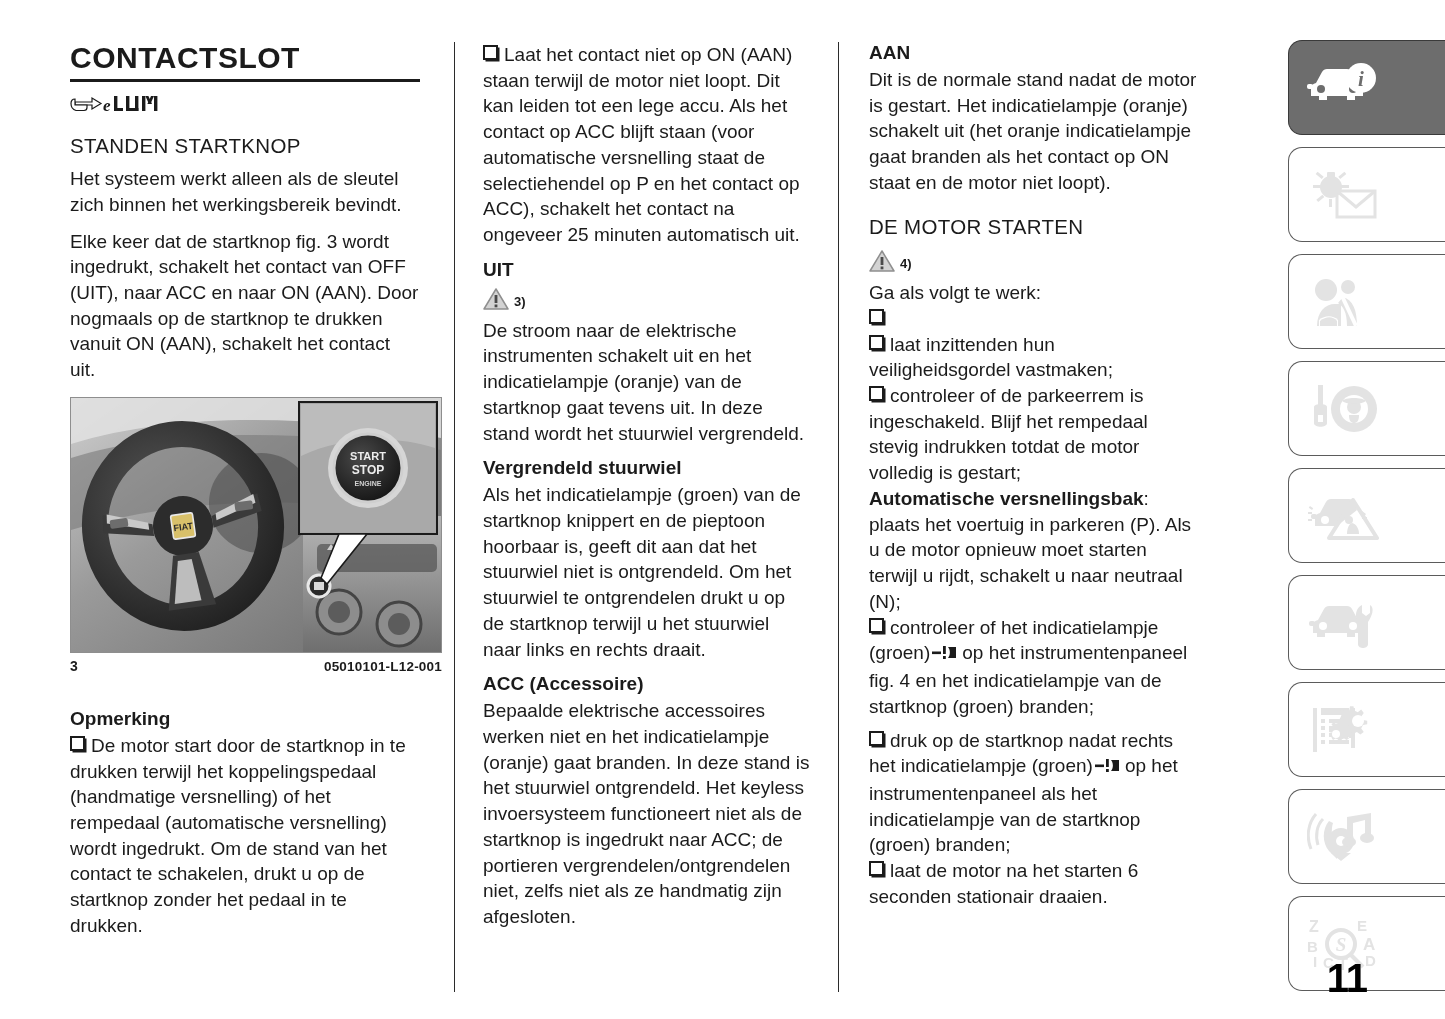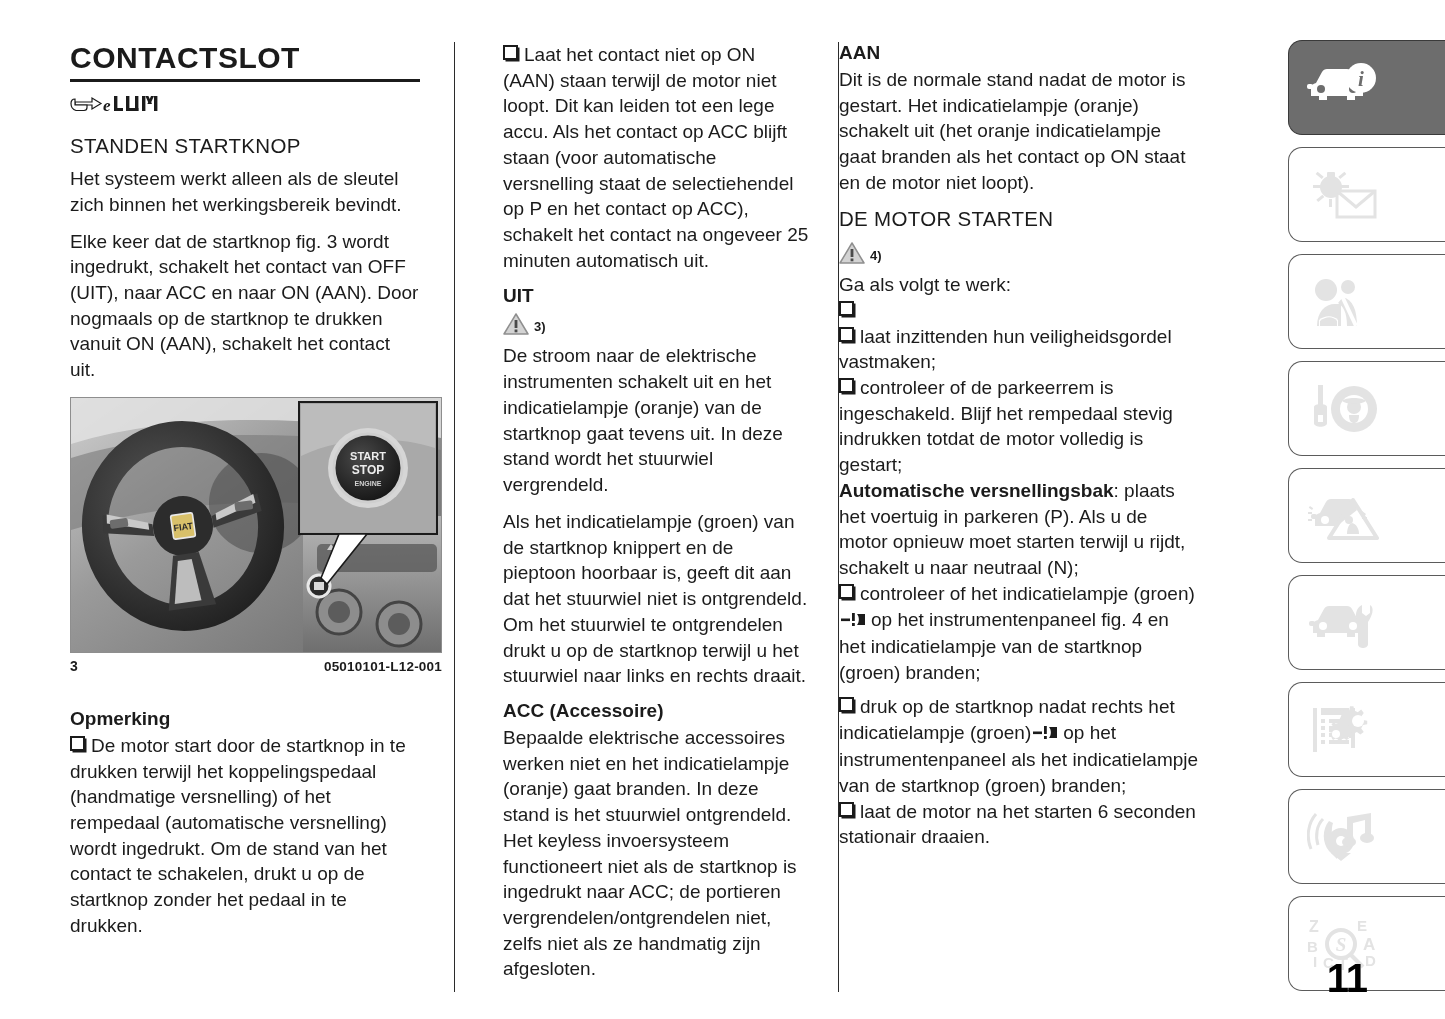--- a/index.html
+++ b/index.html
@@ -30,22 +30,22 @@
     height: 950px;
     display: flex;
     flex-direction: row;
   }
   .col {
     width: 372px;
     position: relative;
     box-sizing: border-box;
   }
   .col-1 { padding-right: 22px; }
-  .col-2 { padding-left: 48px; padding-right: 16px; border-left: 1px solid #2b2b2b; margin-left: 12px;}
-  .col-3 { padding-right: 10px; border-left: 1px solid #2b2b2b; margin-left: 12px;}
+  .col-2 { padding-left: 28px; padding-right: 16px; border-left: 1px solid #2b2b2b; margin-left: 12px;}
+  .col-3 { padding-left: 30px; padding-right: 10px; border-left: 1px solid #2b2b2b; margin-left: 12px;}
 
   
   h1.chapter {
     font-size: 30px;
     font-weight: bold;
     letter-spacing: 0.5px;
     margin: 0 0 2px 0;
     padding: 0 0 5px 0;
     border-bottom: 3px solid #1b1b1b;
     line-height: 1.05;
@@ -307,33 +307,34 @@
         <svg width="26" height="24" viewBox="0 0 26 24" aria-hidden="true">
           <polygon points="13,2 25,22 1,22" fill="#d3d3d3" stroke="#8f8f8f" stroke-width="1.5" stroke-linejoin="round"></polygon>
           <rect x="11.6" y="8" width="2.8" height="8" fill="#4a4a4a"></rect>
           <rect x="11.6" y="17.5" width="2.8" height="2.8" fill="#4a4a4a"></rect>
         </svg>
         <span class="warn-note">3)</span>
       </div>
 
       <p class="body">De stroom naar de elektrische instrumenten schakelt uit en het indicatielampje (oranje) van de startknop gaat tevens uit. In deze stand wordt het stuurwiel vergrendeld.</p>
 
+      <h3 class="sub">Vergrendeld stuurwiel</h3>
       <p class="body">Als het indicatielampje (groen) van de startknop knippert en de pieptoon hoorbaar is, geeft dit aan dat het stuurwiel niet is ontgrendeld. Om het stuurwiel te ontgrendelen drukt u op de startknop terwijl u het stuurwiel naar links en rechts draait.</p>
 
       <h3 class="sub">ACC (Accessoire)</h3>
       <p class="body">Bepaalde elektrische accessoires werken niet en het indicatielampje (oranje) gaat branden. In deze stand is het stuurwiel ontgrendeld. Het keyless invoersysteem functioneert niet als de startknop is ingedrukt naar ACC; de portieren vergrendelen/ontgrendelen niet, zelfs niet als ze handmatig zijn afgesloten.</p>
 
     </div>
 
     <div class="col col-3">
 
       <h3 class="sub" style="margin-top:0">AAN</h3>
       <p class="body">Dit is de normale stand nadat de motor is gestart. Het indicatielampje (oranje) schakelt uit (het oranje indicatielampje gaat branden als het contact op ON staat en de motor niet loopt).</p>
 
-      <h2 class="section" style="margin-top:12px">DE MOTOR STARTEN</h2>
+      <h2 class="section" style="margin-top:20px">DE MOTOR STARTEN</h2>
 
       <div class="warn-line">
         <svg width="26" height="24" viewBox="0 0 26 24" aria-hidden="true">
           <polygon points="13,2 25,22 1,22" fill="#d3d3d3" stroke="#8f8f8f" stroke-width="1.5" stroke-linejoin="round"></polygon>
           <rect x="11.6" y="8" width="2.8" height="8" fill="#4a4a4a"></rect>
           <rect x="11.6" y="17.5" width="2.8" height="2.8" fill="#4a4a4a"></rect>
         </svg>
         <span class="warn-note">4)</span>
       </div>
 

